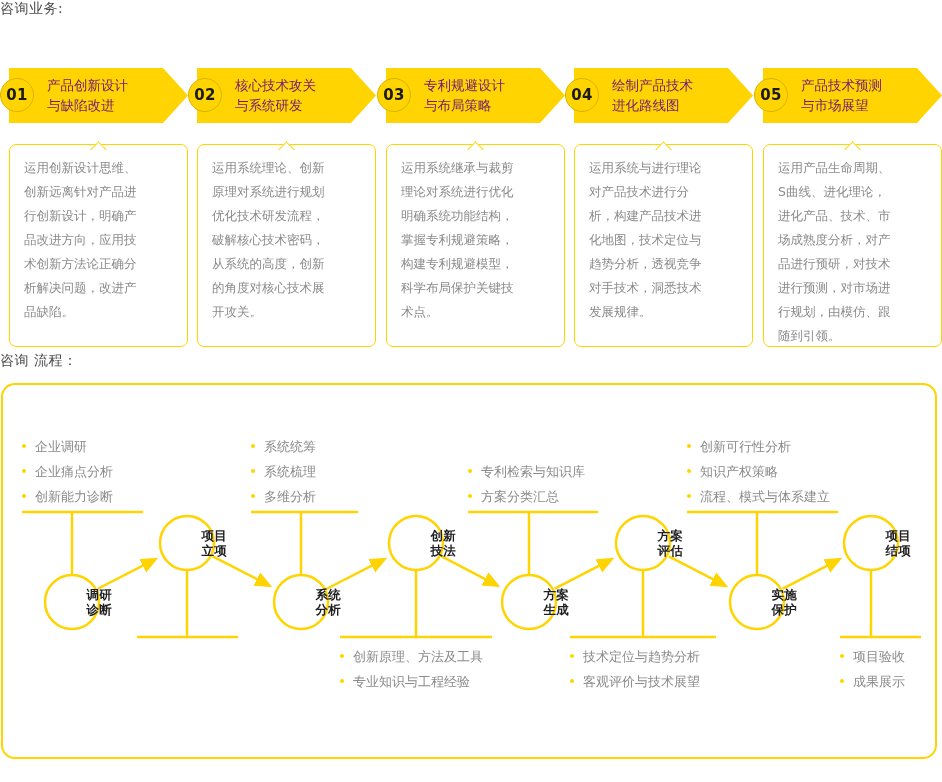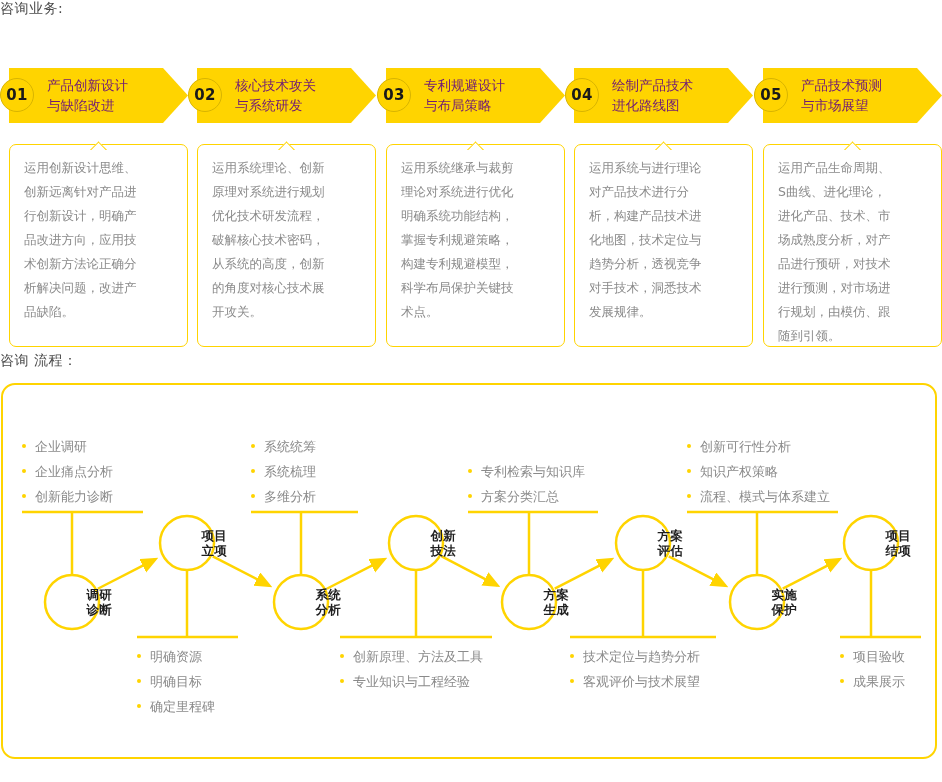--- a/index.html
+++ b/index.html
@@ -297,25 +297,20 @@
     </div>
     <div class="bullets" style="left: 468px; top: 77px;">
       <div class="b">专利检索与知识库</div>
       <div class="b">方案分类汇总</div>
     </div>
     <div class="bullets" style="left: 687px; top: 52px;">
       <div class="b">创新可行性分析</div>
       <div class="b">知识产权策略</div>
       <div class="b">流程、模式与体系建立</div>
     </div>
-    <div class="bullets" style="left: 137px; top: 262px;">
-      <div class="b">明确资源</div>
-      <div class="b">明确目标</div>
-      <div class="b">确定里程碑</div>
-    </div>
     <div class="bullets" style="left: 570px; top: 262px;">
       <div class="b">技术定位与趋势分析</div>
       <div class="b">客观评价与技术展望</div>
     </div>
     <div class="bullets" style="left: 340px; top: 262px;">
       <div class="b">创新原理、方法及工具</div>
       <div class="b">专业知识与工程经验</div>
     </div>
     <div class="bullets" style="left: 840px; top: 262px;">
       <div class="b">项目验收</div>

